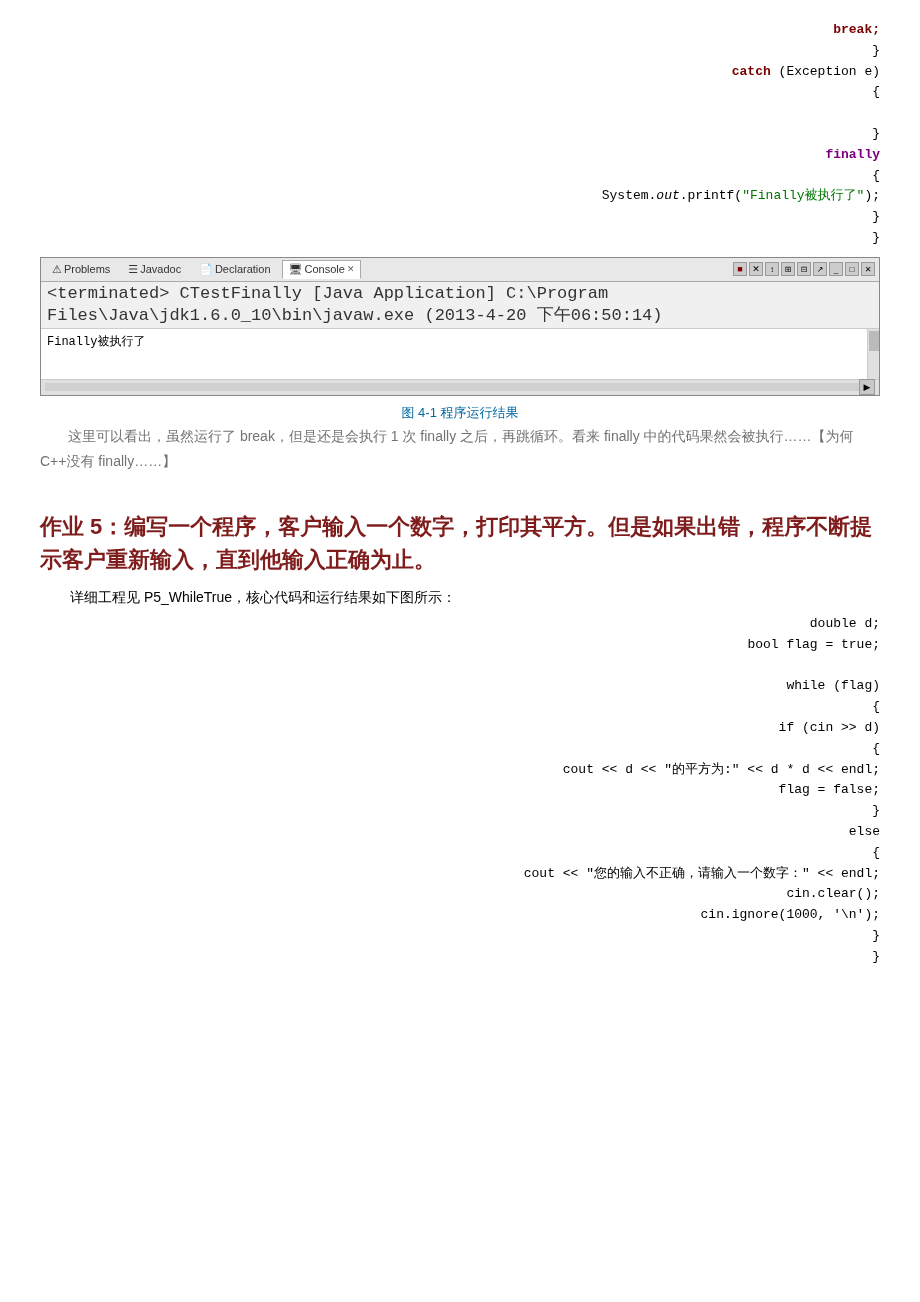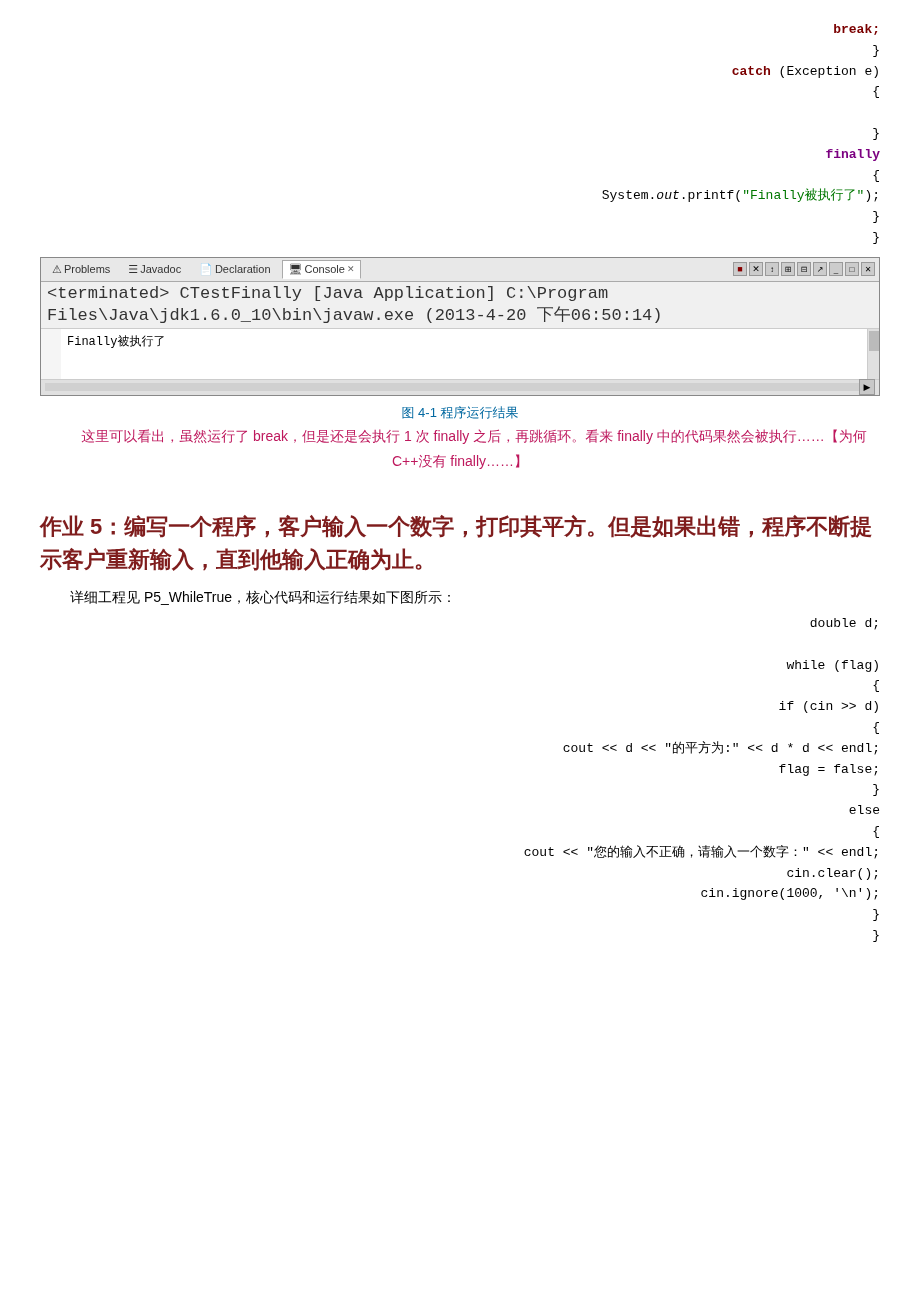--- a/index.html
+++ b/index.html
@@ -88,39 +88,37 @@
       border-bottom: 1px solid #ccc;
       font-family: "Courier New", monospace;
     }
     .console-body {
       font-family: "Courier New", monospace;
       font-size: 12px;
       padding: 4px 6px;
       background: #fff;
       min-height: 50px;
       color: #000;
-      margin-left: 20px;
     }
 
     
     .fig-caption {
       text-align: center;
       font-size: 13px;
       color: #0369a1;
       margin: 6px 0 2px 0;
     }
 
     
     .body-text {
       font-size: 14px;
       line-height: 1.8;
       margin-bottom: 10px;
       text-indent: 2em;
-      color: #be185d;
-      text-align: center;
+      color: #737373;
     }
 
     
     .section-heading {
       font-size: 22px;
       font-weight: bold;
       line-height: 1.5;
       margin: 36px 0 10px 0;
       color: #7f1d1d;
     }
@@ -202,20 +200,21 @@
 
 <p class="body-text">这里可以看出，虽然运行了 break，但是还是会执行 1 次 finally 之后，再跳循环。看来 finally 中的代码果然会被执行……【为何 C++没有 finally……】</p>
 
 <h2 class="section-heading">作业 5：编写一个程序，客户输入一个数字，打印其平方。但是如果出错，程序不断提示客户重新输入，直到他输入正确为止。</h2>
 
 <div class="code-section">
   <p class="sub-text">详细工程见 P5_WhileTrue，核心代码和运行结果如下图所示：</p>
 
   <div class="code-block">
     <span class="code-line">double d;</span>
+    <span class="code-line">bool flag = true;</span>
     <span class="code-line">&nbsp;</span>
     <span class="code-line">while (flag)</span>
     <span class="code-line">{</span>
     <span class="code-line indent1">if (cin &gt;&gt; d)</span>
     <span class="code-line indent1">{</span>
     <span class="code-line indent2">cout &lt;&lt; d &lt;&lt; "的平方为:" &lt;&lt; d * d &lt;&lt; endl;</span>
     <span class="code-line indent2">flag = false;</span>
     <span class="code-line indent1">}</span>
     <span class="code-line indent1">else</span>
     <span class="code-line indent1">{</span>

